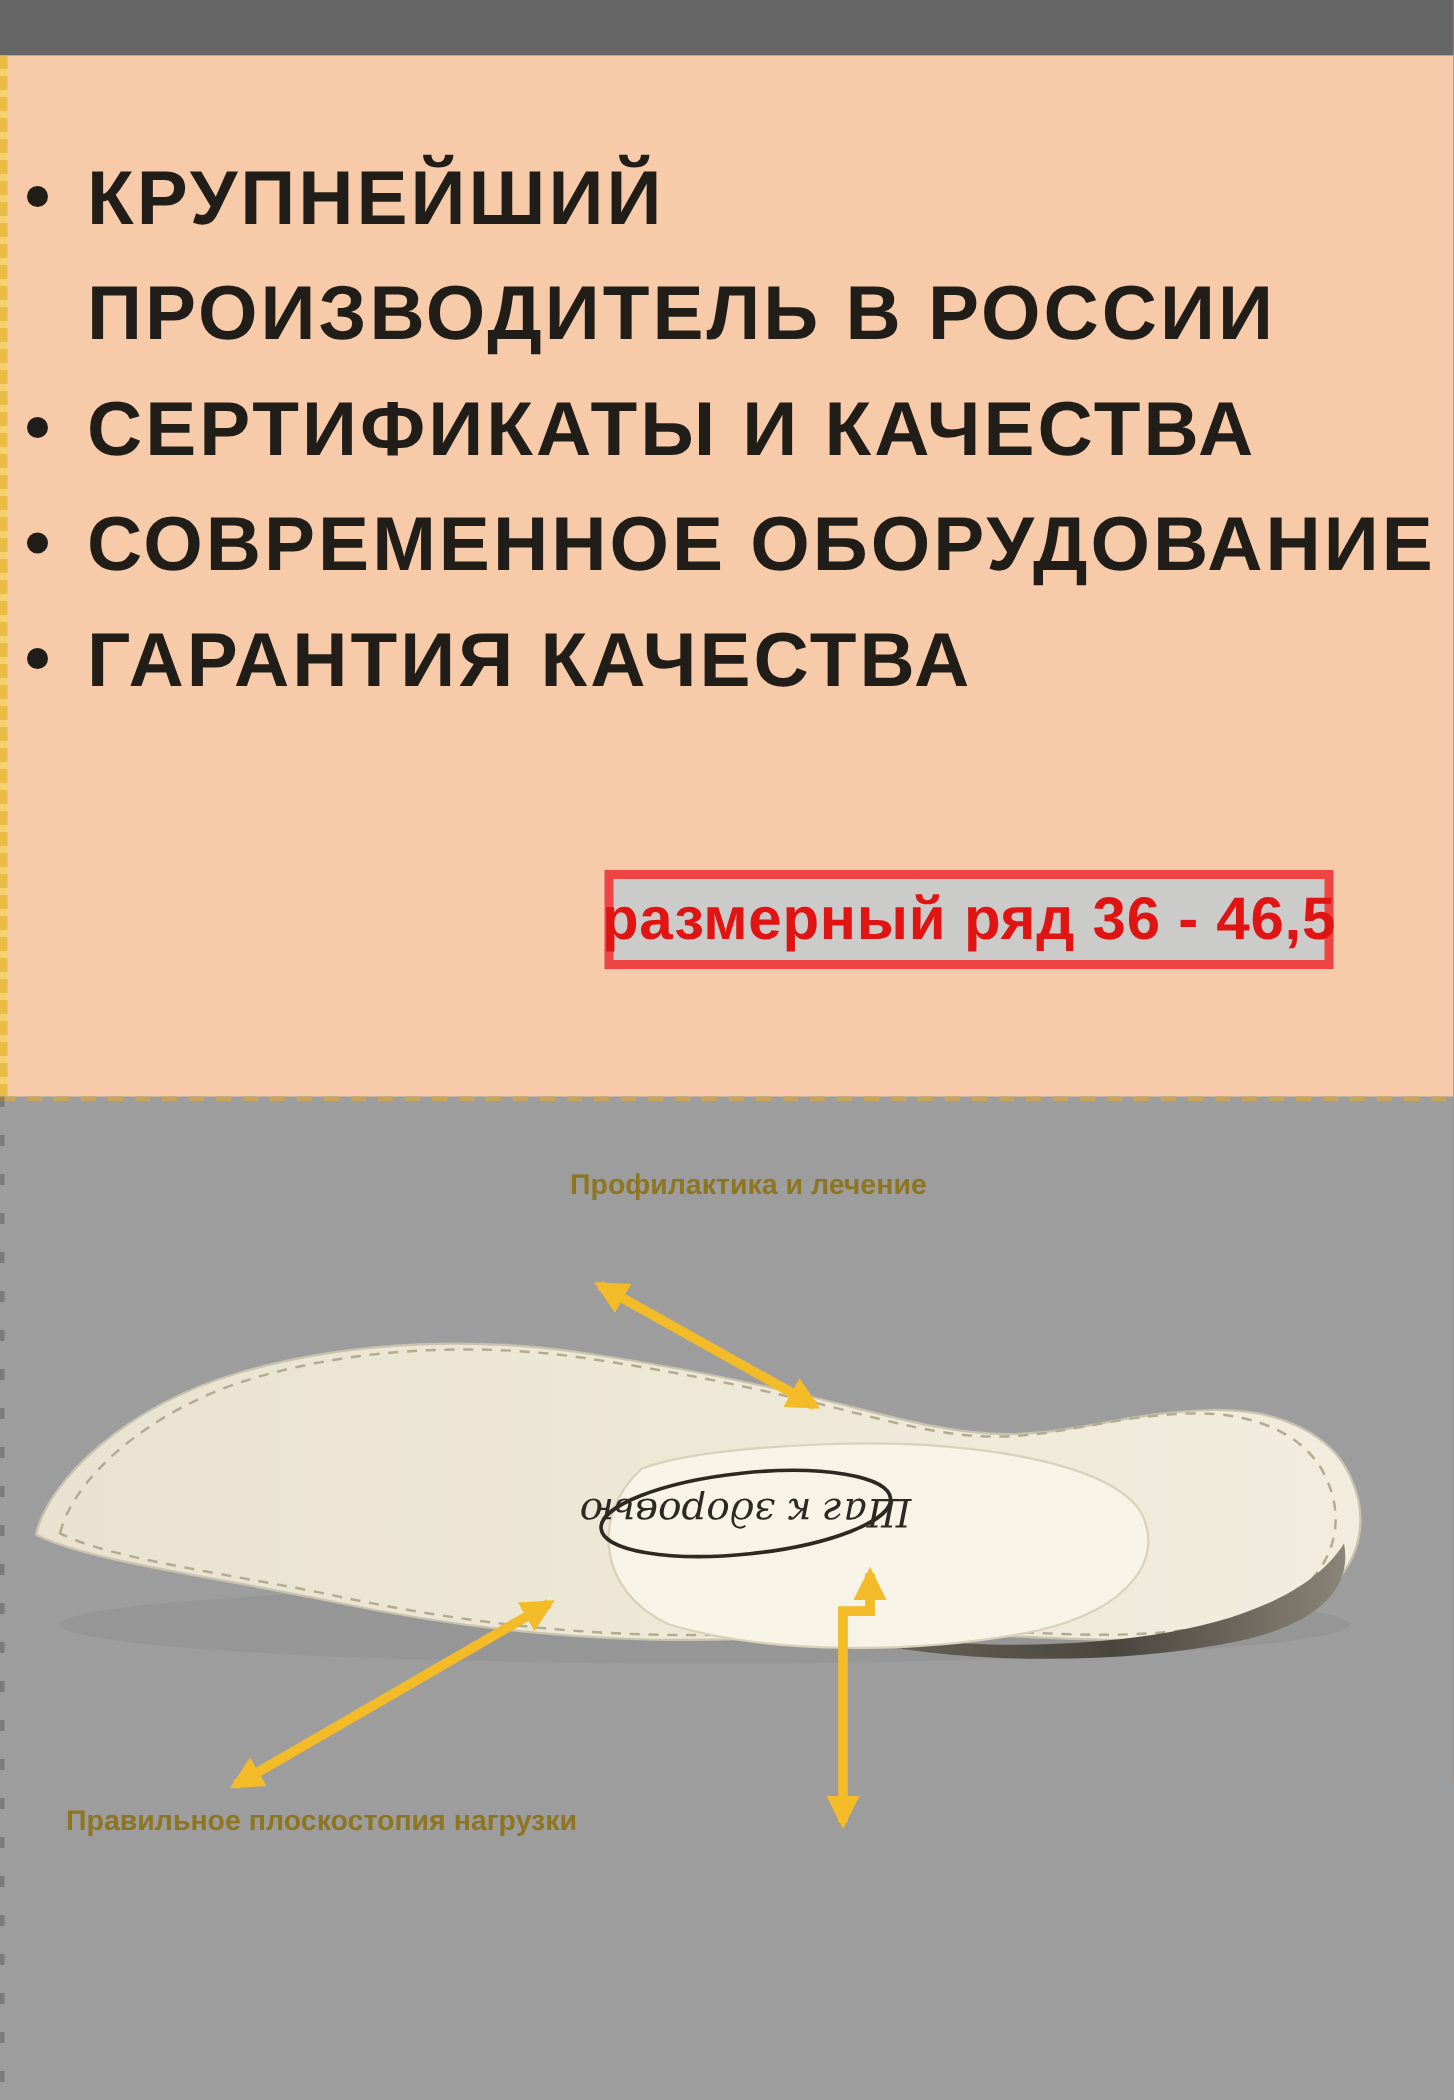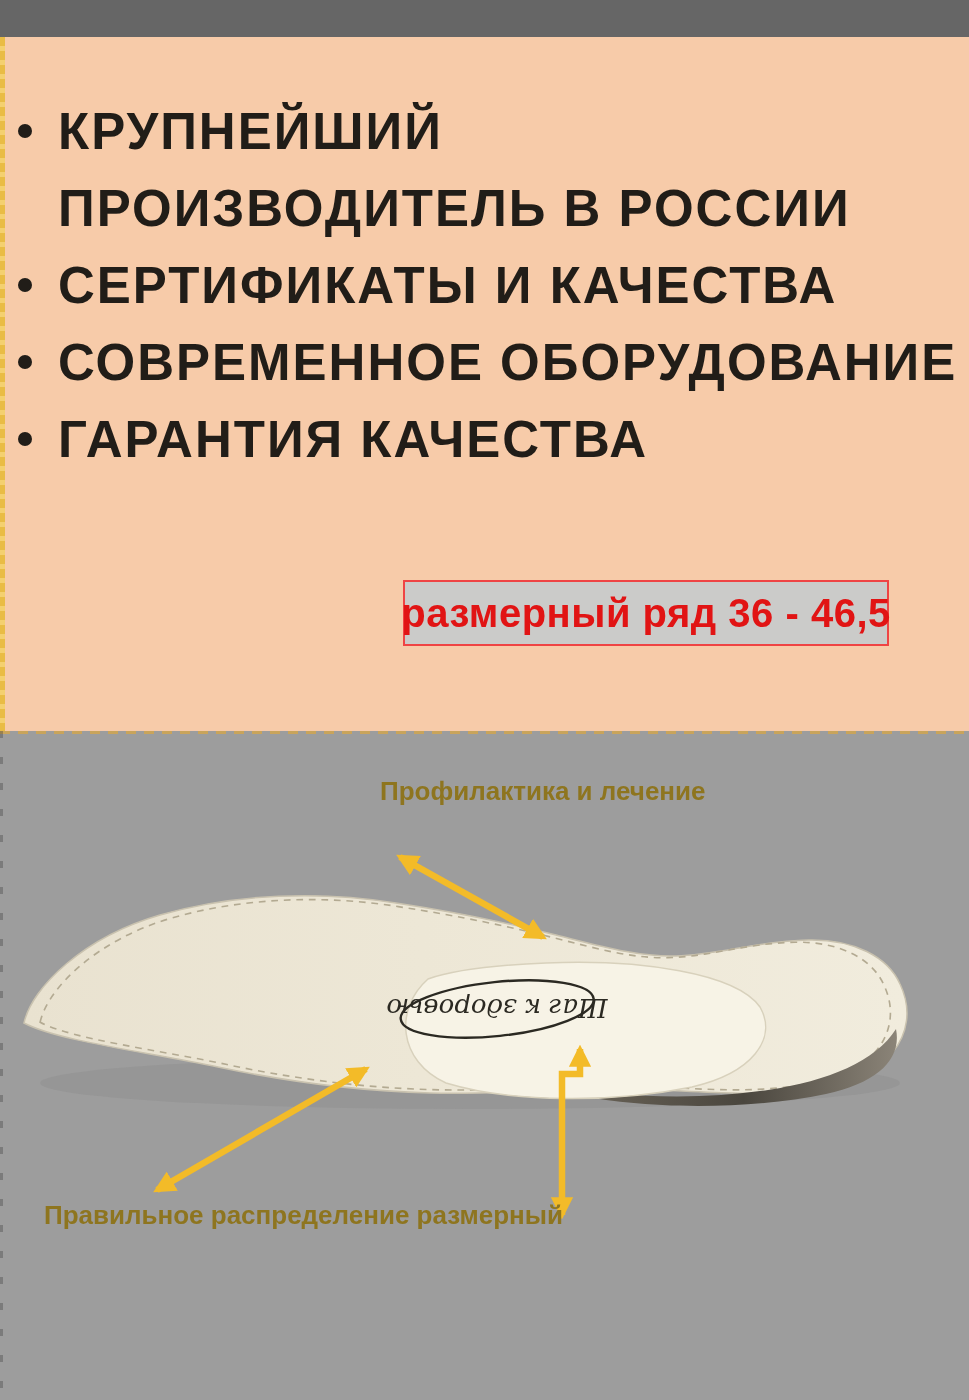--- a/index.html
+++ b/index.html
@@ -26,21 +26,21 @@
     font-size:51px;font-weight:700;line-height:77px;letter-spacing:2px;
   }
   .bullet-item{display:flex;align-items:flex-start;}
   .bullet-dot{
     flex:0 0 14px;width:14px;height:14px;border-radius:50%;
     background:#211D18;margin-top:31px;margin-right:26px;
   }
   .bullet-text{white-space:nowrap;}
   .size-box{
     position:absolute;left:403px;top:543px;width:486px;height:66px;
-    background:#CBCBC9;border:2px solid #ef4444;box-sizing:border-box;
+    background:#CBCBC9;border:6px solid #ef4444;box-sizing:border-box;
     display:flex;align-items:center;justify-content:center;
   }
   .size-box span{
     color:#E11414;font-size:40px;font-weight:700;letter-spacing:0.5px;
     white-space:nowrap;
   }
   
   .photo-section{
     position:absolute;left:0;top:694px;width:969px;height:706px;
     background:#9D9D9D;
@@ -53,21 +53,21 @@
     position:absolute;left:0;top:0;width:3px;height:706px;
     background:repeating-linear-gradient(180deg,rgba(60,60,60,.35) 0 7px,rgba(60,60,60,0) 7px 26px);
   }
   .bottom-strip{
     position:absolute;left:0;bottom:0;width:969px;height:7px;
     background:#8A8A8A;
   }
   .insole-svg{position:absolute;left:0;top:0;}
   .photo-label{
     position:absolute;
-    color:#8E751F;font-weight:700;font-size:26px;line-height:40px;
+    color:#8E751F;font-weight:700;font-size:19px;line-height:40px;
     white-space:nowrap;
     text-align:center;
   }
   .label-top{left:380px;top:40px;}
   .label-bottom-left{left:44px;top:464px;}
   .label-bottom-right{left:584px;top:466px;}
 </style>
 </head>
 <body>
 
@@ -180,17 +180,17 @@
       </g>
 
       <line x1="400" y1="126" x2="543" y2="206" stroke="#F3BB28" stroke-width="6.5" marker-start="url(#arw)" marker-end="url(#arw)"></line>
       <line x1="157" y1="459" x2="366" y2="338" stroke="#F3BB28" stroke-width="6.5" marker-start="url(#arw)" marker-end="url(#arw)"></line>
       <polyline points="580,318 580,343 562,343 562,484" fill="none" stroke="#F3BB28" stroke-width="6.5" marker-start="url(#arw)" marker-end="url(#arw)"></polyline>
     </svg>
 
     <div class="photo-label label-top">
       <div>Профилактика и лечение</div>
     </div>
-    <div class="photo-label label-bottom-left">Правильное распределение размерный</div>
+    <div class="photo-label label-bottom-left">Правильное плоскостопия нагрузки</div>
 
     <div class="bottom-strip"></div>
   </div>
 </div>
 
 </body></html>

